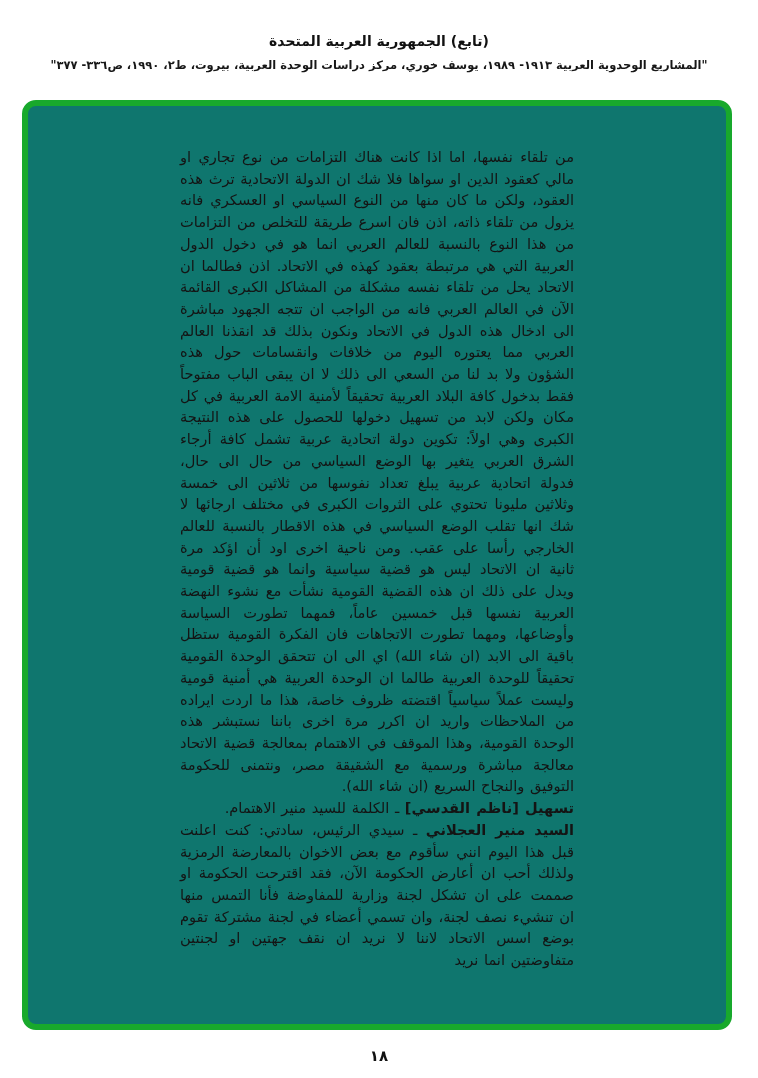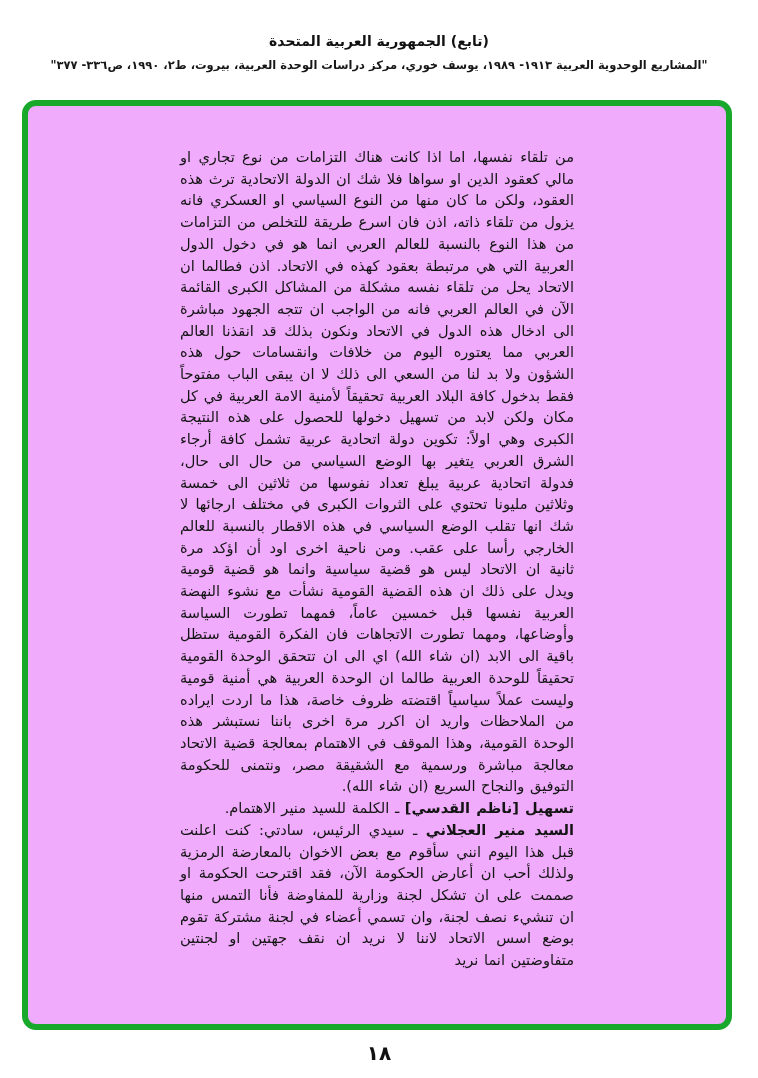--- a/index.html
+++ b/index.html
@@ -14,33 +14,33 @@
     margin:0;padding-top:33px;font-size:14px;font-weight:bold;color:#111;
     letter-spacing:0;
   }
   .citation{
     margin-top:9px;font-size:11.5px;font-weight:bold;color:#171717;
     white-space:nowrap;
   }
   .frame{
     position:absolute;left:22px;top:100px;width:710px;height:930px;
     border:6px solid #18a92c;border-radius:14px;box-sizing:border-box;
-    background:#f0abfc;overflow:hidden;
+    background:#0f766e;overflow:hidden;
   }
   .text-column{
     width:394px;margin:40px auto 0 auto;
     direction:rtl;text-align:justify;
     font-size:14.6px;line-height:21.7px;color:#141414;
     word-spacing:1px;
   }
   .text-column p{margin:0;padding:0;}
   .speaker{font-weight:bold;}
   .page-number{
     position:absolute;left:0;right:0;bottom:13px;text-align:center;
-    font-size:20px;font-weight:bold;color:#111;direction:rtl;
+    font-size:15px;font-weight:bold;color:#111;direction:rtl;
   }
 </style>
 </head>
 <body>
 
 <div class="page">
 
   <div class="header">
     <h1 class="title">(تابع) الجمهورية العربية المتحدة</h1>
     <div class="citation">"المشاريع الوحدوية العربية ١٩١٣- ١٩٨٩، يوسف خوري، مركز دراسات الوحدة العربية، بيروت، ط٢، ١٩٩٠، ص٣٣٦- ٣٧٧"</div>

